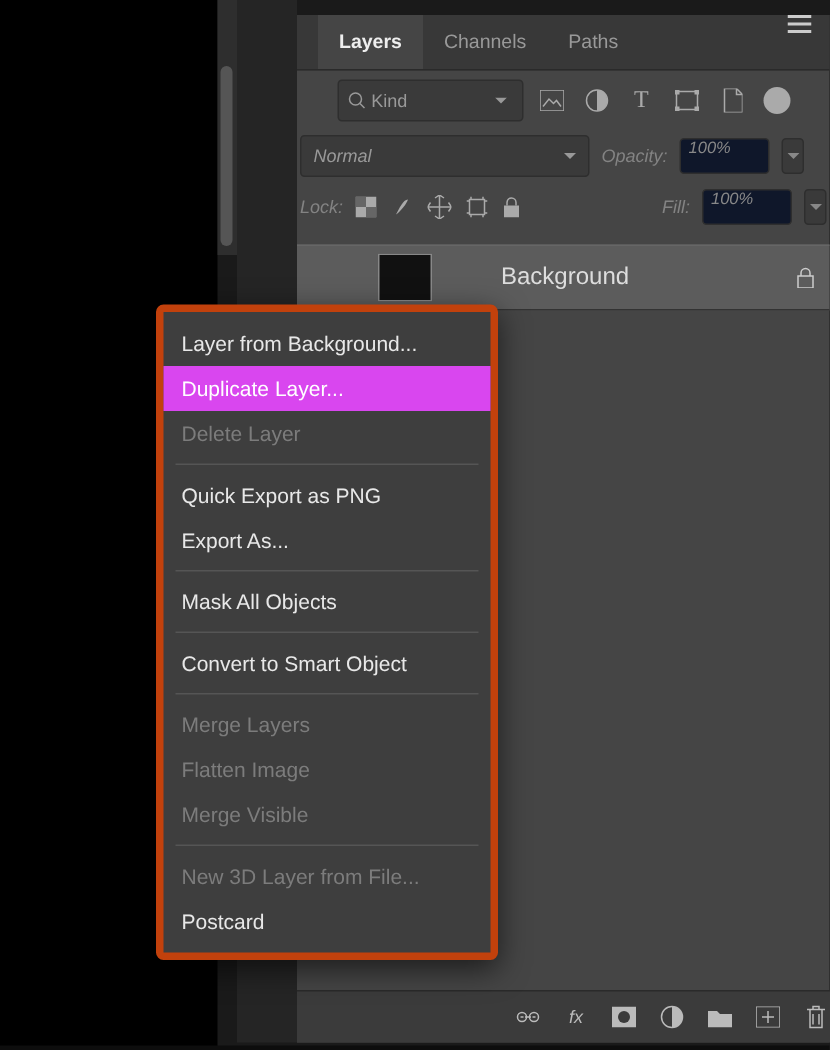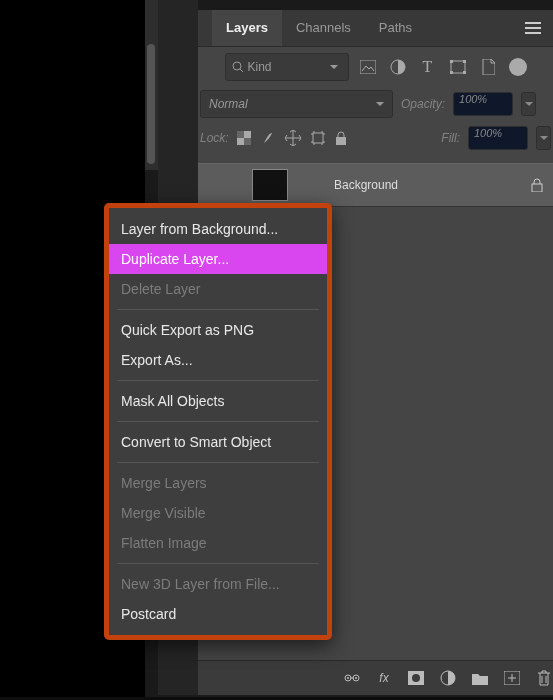--- a/index.html
+++ b/index.html
@@ -1,42 +1,42 @@
 <!DOCTYPE html>
 <html><head>
 <meta charset="utf-8">
 <style>
   html,body{margin:0;padding:0;width:553px;height:700px;overflow:hidden;background:#1a1a1a;font-family:-apple-system,BlinkMacSystemFont,"Segoe UI",sans-serif;font-size:13px;color:#cccccc;}
   .canvas-area{position:absolute;left:0;top:0;width:145px;height:700px;background:#000000;}
   .scrollbar{position:absolute;left:145px;top:0;width:13px;height:170px;background:#2e2e2e;}
   .scrollbar-thumb{position:absolute;top:44px;width:8px;left:2px;height:120px;background:#555;border-radius:4px;}
   .doc-edge{position:absolute;left:158px;top:0;width:40px;height:695px;background:#252525;}
   .panel{position:absolute;left:198px;top:10px;width:355px;height:685px;background:#454545;}
-  .tabs{display:flex;align-items:center;height:36px;padding-left:14px;border-bottom:1px solid #2a2a2a;background:#383838;}
+  .tabs{display:flex;height:36px;padding-left:14px;border-bottom:1px solid #2a2a2a;background:#383838;}
   .tab{padding:0 14px;height:36px;line-height:36px;color:#999;cursor:default;font-size:13px;}
   .tab.active{color:#eee;font-weight:600;background:#454545;}
   .panel-menu{margin-left:auto;margin-right:12px;font-size:16px;color:#ccc;}
   .filter-row{display:flex;align-items:center;height:40px;padding:0 10px;gap:10px;justify-content:center;}
   .kind-select{display:flex;align-items:center;height:26px;width:110px;background:#3a3a3a;border:1px solid #2e2e2e;border-radius:3px;padding:0 6px;color:#999;font-size:12px;}
   .kind-select svg{margin-right:4px;}
   .kind-select .chev{margin-left:auto;}
   .filter-icons{display:flex;gap:12px;align-items:center;color:#aaa;}
   .filter-icons span{display:inline-flex;width:18px;height:18px;align-items:center;justify-content:center;}
   .dot{width:8px;height:8px;border-radius:50%;background:#aaa;}
   .blend-row,.lock-row{display:flex;align-items:center;height:34px;padding:0 2px;font-size:12px;color:#888;gap:8px;font-style:italic;}
   .blend-select{display:flex;align-items:center;width:175px;height:26px;background:#3a3a3a;border:1px solid #2e2e2e;border-radius:3px;padding:0 8px;color:#999;}
   .blend-select .chev{margin-left:auto;}
   .label{color:#838383;}
   .pct-box{display:flex;width:48px;height:22px;background:#0f172a;border:1px solid #2e2e2e;border-radius:3px;padding:0 5px;color:#888;font-size:11px;}
   .pct-handle{width:13px;height:22px;border:1px solid #2e2e2e;border-radius:3px;background:#3a3a3a;display:flex;align-items:center;justify-content:center;}
   .lock-row .lock-icons{display:flex;gap:10px;align-items:center;color:#aaa;}
   .layer-row{display:flex;align-items:center;height:42px;background:#5c5c5c;margin-top:8px;padding:0 10px;border-top:1px solid #666;border-bottom:1px solid #333;}
   .eye-col{width:44px;}
   .thumb{width:34px;height:30px;background:#111;border:1px solid #888;display:flex;align-items:center;justify-content:center;font-size:8px;color:#fff;}
-  .layer-name{margin-left:10px;color:#ddd;font-size:12px}
+  .layer-name{margin-left:10px;color:#ddd;font-size:16px}
   .lock-icon{margin-left:auto;color:#bbb;}
   .bottom-bar{position:absolute;bottom:0;height:34px;width:355px;background:#3b3b3b;display:flex;align-items:center;justify-content:flex-end;gap:14px;padding-right:14px;color:#bbb;border-top:1px solid #2a2a2a;}
   .bottom-bar span{display:inline-flex;width:18px;height:18px;align-items:center;justify-content:center;}
   
   .ctx{position:absolute;left:104px;top:203px;width:218px;background:#3e3e3e;border:5px solid #c2410c;border-radius:5px;box-shadow:0 6px 20px rgba(0,0,0,.6);padding:6px 0;}
   .ctx-item{padding:6px 12px;color:#e8e8e8;font-size:14px;line-height:18px;}
   .ctx-item.disabled{color:#7c7c7c;}
   .ctx-item.hl{background:#d946ef;color:#fff;}
   .ctx-sep{height:1px;background:#555;margin:5px 8px;}
   .thin-bar{position:absolute;bottom:0;left:0;width:553px;height:3px;background:#0d0d0d;}
@@ -232,20 +232,20 @@
     <div class="ctx-item disabled">Delete Layer</div>
     <div class="ctx-sep"></div>
     <div class="ctx-item">Quick Export as PNG</div>
     <div class="ctx-item">Export As...</div>
     <div class="ctx-sep"></div>
     <div class="ctx-item">Mask All Objects</div>
     <div class="ctx-sep"></div>
     <div class="ctx-item">Convert to Smart Object</div>
     <div class="ctx-sep"></div>
     <div class="ctx-item disabled">Merge Layers</div>
+    <div class="ctx-item disabled">Flatten Image</div>
     <div class="ctx-item disabled">Merge Visible</div>
-    <div class="ctx-item disabled">Flatten Image</div>
     <div class="ctx-sep"></div>
     <div class="ctx-item disabled">New 3D Layer from File...</div>
     <div class="ctx-item">Postcard</div>
   </div>
 
 <div class="thin-bar"></div>
 
 </body></html>

